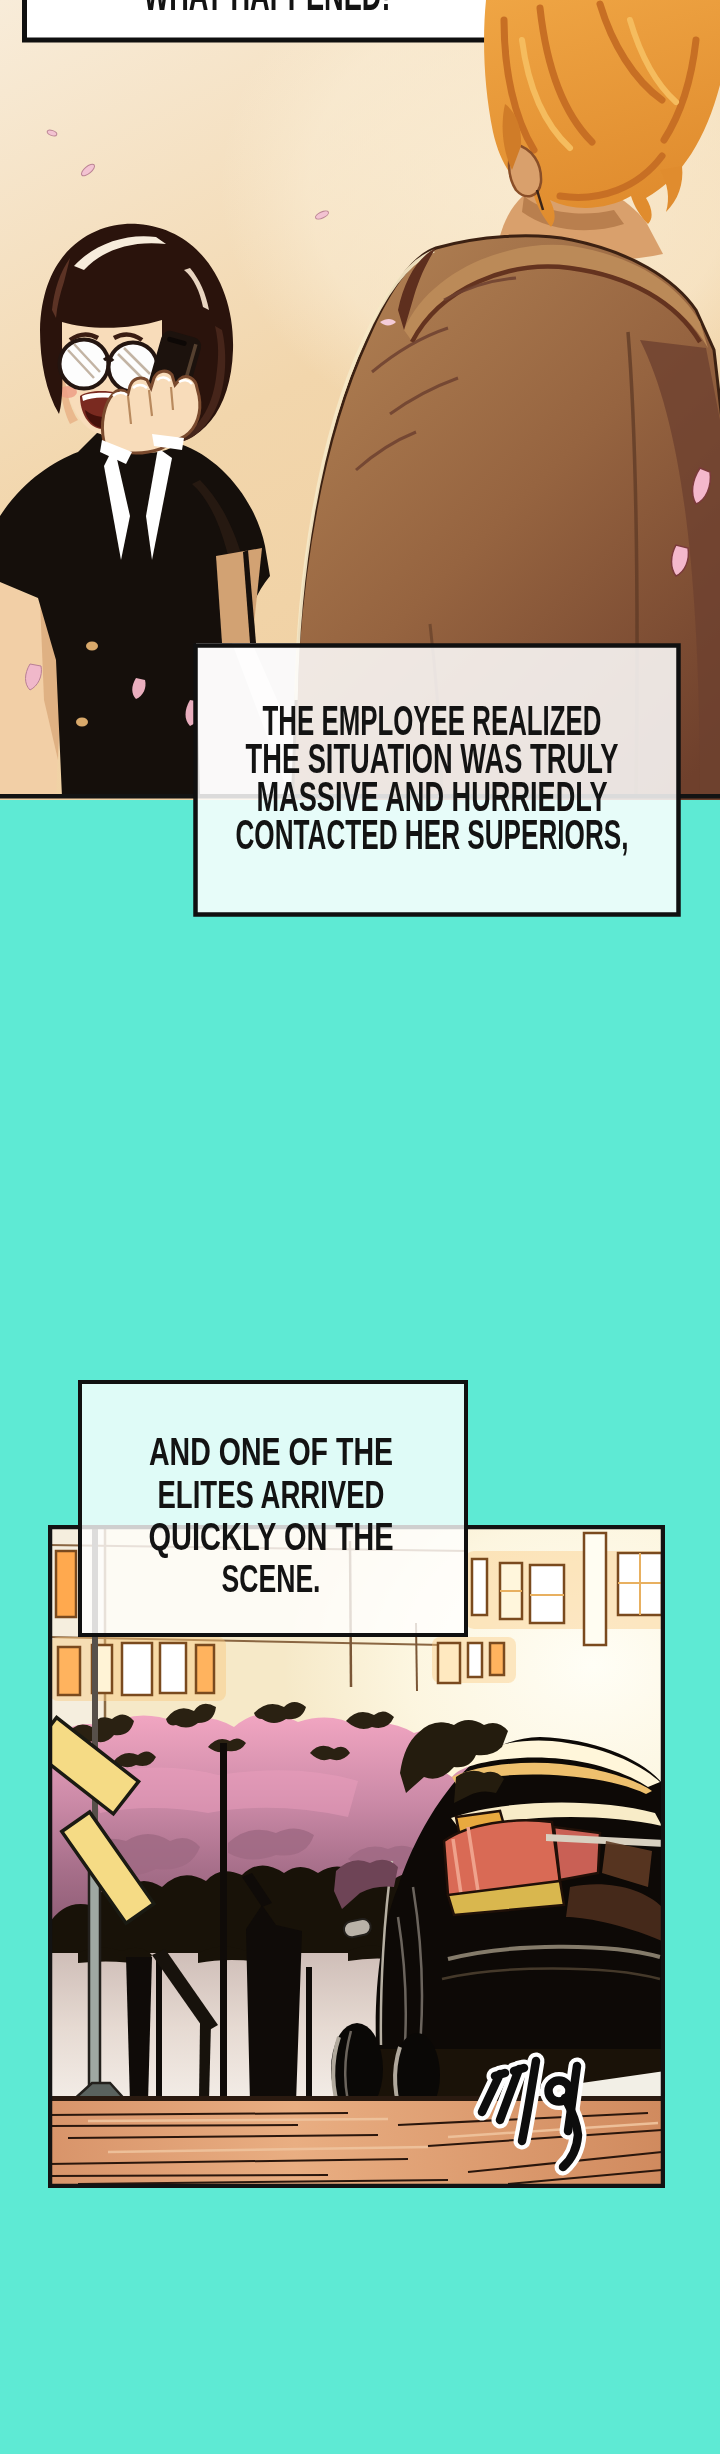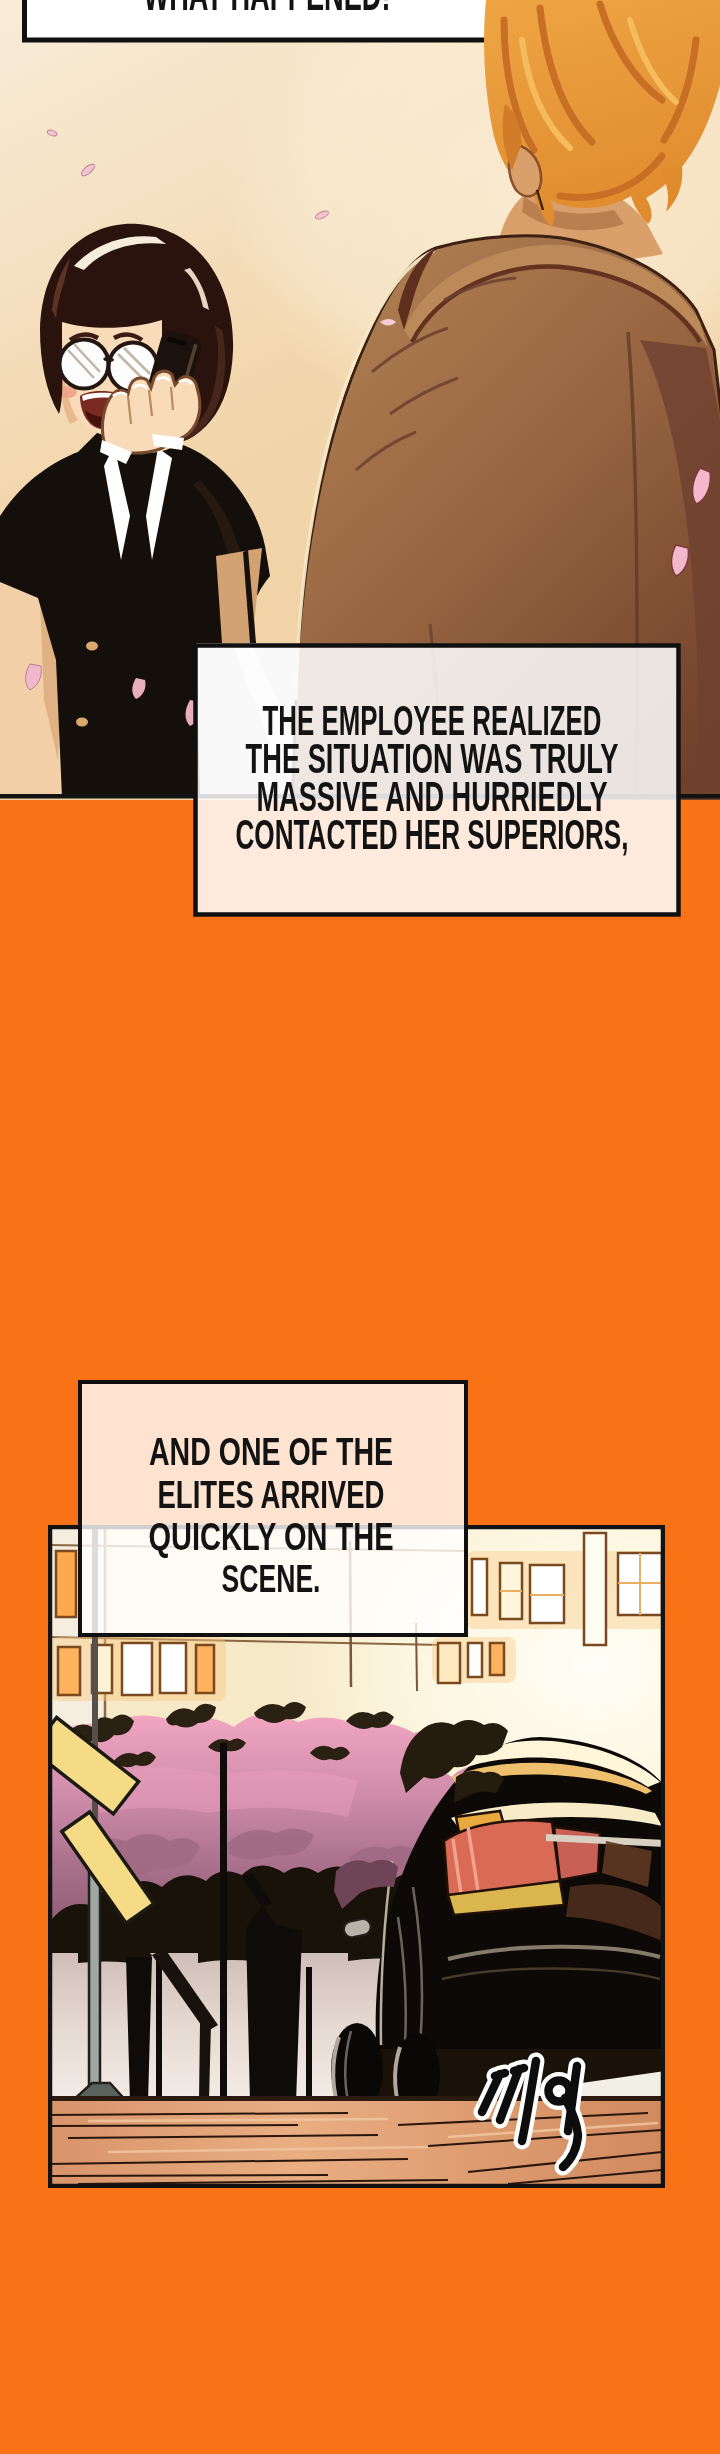--- a/index.html
+++ b/index.html
@@ -1,16 +1,16 @@
 <!DOCTYPE html>
 <html><head>
 <meta charset="utf-8">
 <style>
   html,body{margin:0;padding:0;background:#ffffff;}
-  .page{position:relative;width:720px;height:2454px;background:#f97316;overflow:hidden;
+  .page{position:relative;width:720px;height:2454px;background:#5eead4;overflow:hidden;
         font-family:"Liberation Sans",sans-serif;}
   .abs{position:absolute;}
   svg text{font-family:"Liberation Sans",sans-serif;font-weight:bold;fill:#131313;}
 </style>
 </head>
 <body>
 <div class="page">
 
 <svg class="abs" style="left:0;top:0" width="720" height="800" viewBox="0 0 720 800">
   <defs>

